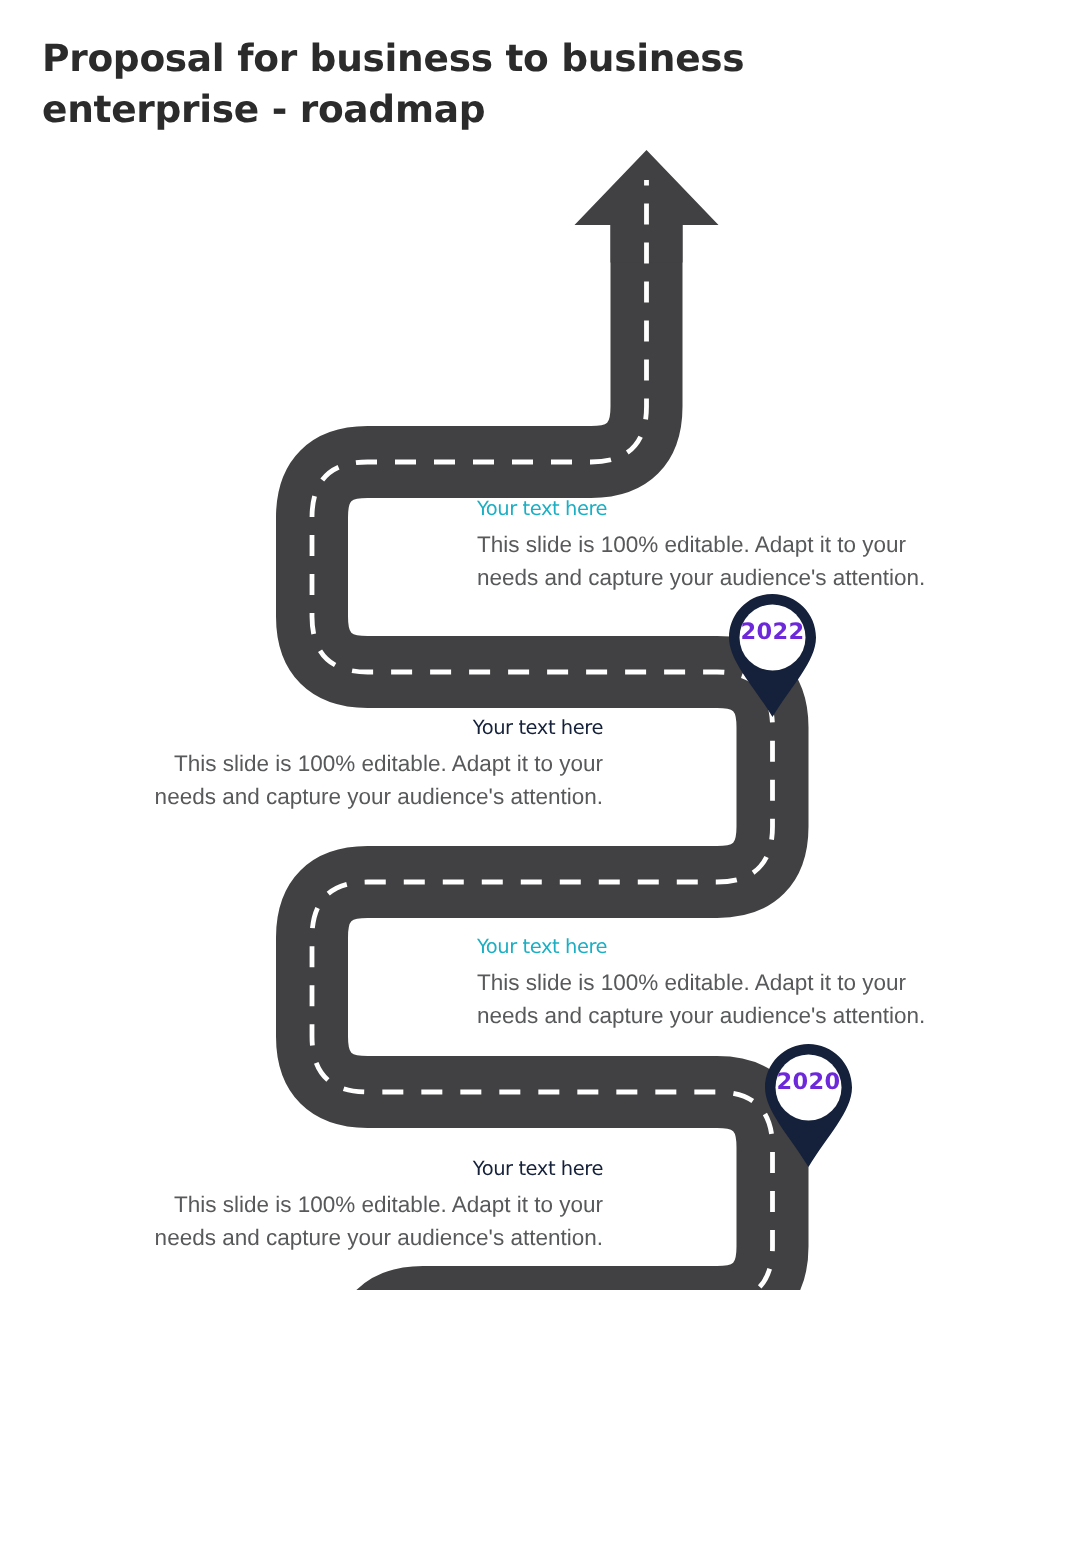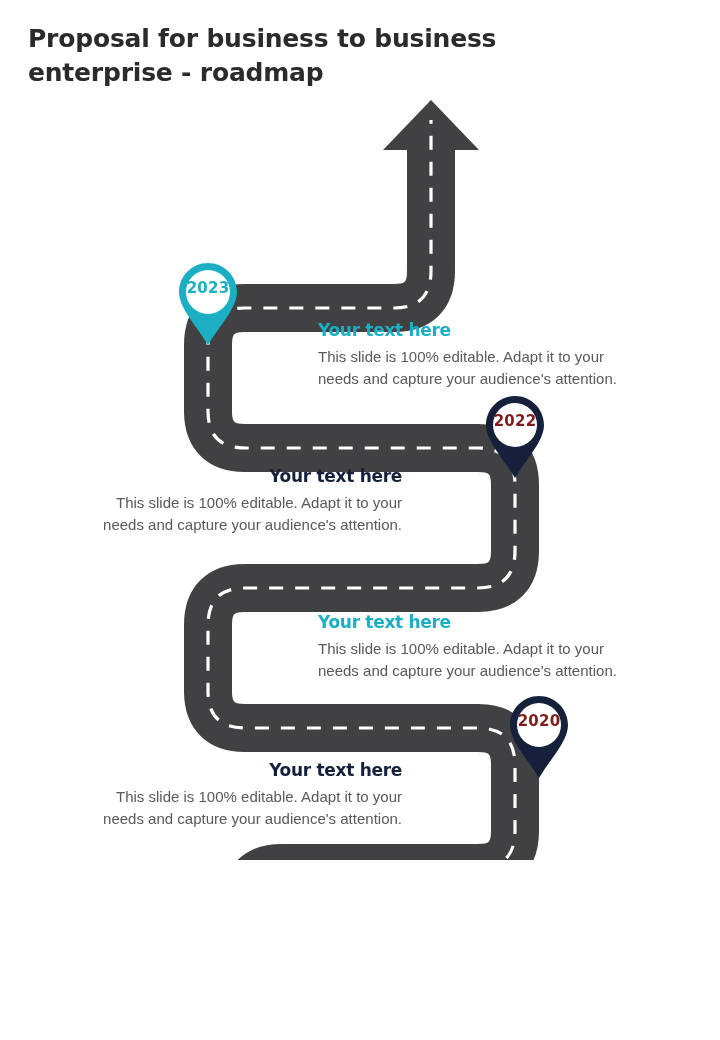--- a/index.html
+++ b/index.html
@@ -55,33 +55,33 @@
     top: 20px;
     width: 72px;
     text-align: center;
     font-family: "DejaVu Sans", sans-serif;
     font-size: 15px;
     font-weight: bold;
     letter-spacing: 0.2px;
     pointer-events: none;
   }
   .pin-teal  .pin-label { color: #1cafc4; }
-  .pin-navy  .pin-label { color: #7f1d1d; }
+  .pin-navy  .pin-label { color: #6d28d9; }
 
   
   .block {
     position: absolute;
     width: 330px;
   }
   .block-heading {
     font-family: "DejaVu Sans", sans-serif;
-    font-size: 17px;
-    font-weight: bold;
+    font-size: 13px;
+    font-weight: normal;
     letter-spacing: -0.3px;
-    margin: 4px 0 6px 0;
+    margin: 16px 0 6px 0;
   }
   .block-body {
     font-family: "Liberation Sans", sans-serif;
     font-size: 15px;
     line-height: 1.45;
     color: #58595b;
     margin: 0;
   }
   .heading-teal { color: #1cafc4; }
   .heading-navy { color: #15213a; }
@@ -144,31 +144,20 @@
                L 245 448
                Q 208 448 208 411
                L 208 345
                Q 208 308 245 308
                L 394 308
                Q 431 308 431 271
                L 431 120" fill="none" stroke="#ffffff" stroke-width="3.2" stroke-dasharray="14 12" stroke-linecap="butt"></path>
     </g>
   </svg>
 
-  <div class="pin pin-teal" style="left:172px; top:259px;">
-    <svg width="72" height="92" viewBox="0 0 72 92">
-      <path d="M 36 4
-               C 20 4 7 17 7 33
-               C 7 49 24 66 36 86
-               C 48 66 65 49 65 33
-               C 65 17 52 4 36 4 Z" fill="#1cafc4"></path>
-      <circle cx="36" cy="33" r="22" fill="#ffffff"></circle>
-    </svg>
-    <div class="pin-label">2023</div>
-  </div>
 
   <div class="block align-left" style="left:318px; top:316px;">
     <p class="block-heading heading-teal">Your text here</p>
     <p class="block-body">This slide is 100% editable. Adapt it to your needs and capture your audience's attention.</p>
   </div>
 
   <div class="pin pin-navy" style="left:479px; top:392px;">
     <svg width="72" height="92" viewBox="0 0 72 92">
       <path d="M 36 4
                C 20 4 7 17 7 33

